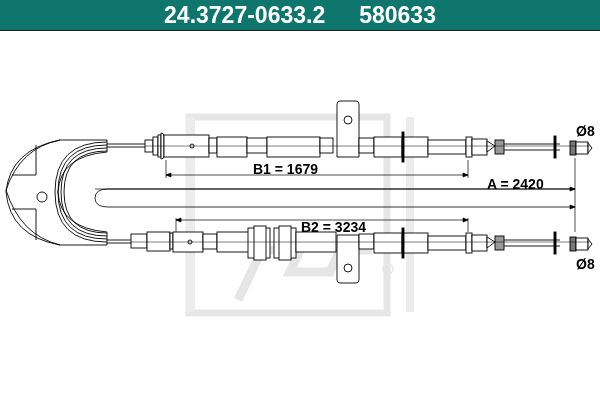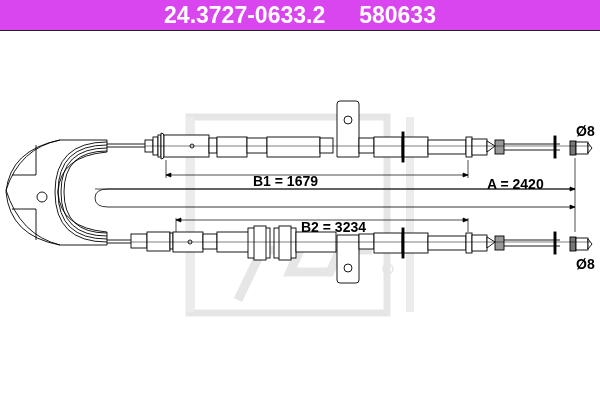--- a/index.html
+++ b/index.html
@@ -14,21 +14,21 @@
     .header-border { position: absolute; left: 0; top: 30px; width: 600px; height: 1px; }
     svg.diagram { position: absolute; left: 0; top: 0; }
     .dim-label {
       position: absolute; font-weight: bold; font-size: 14px; color: #000;
       font-family: "Liberation Sans", sans-serif; white-space: nowrap;
     }
   </style>
 </head>
 <body>
 
-<div class="header" style="background: #d946ef; color: rgb(255, 255, 255); align-items: center;">
+<div class="header" style="background: #0f766e; color: rgb(255, 255, 255); align-items: center;">
   <span class="part">24.3727-0633.2</span>
   <span class="ref">580633</span>
 </div>
 <div class="header-border" style="background:#222;"></div>
 
 <svg class="diagram" width="600" height="400" viewBox="0 0 600 400" xmlns="http://www.w3.org/2000/svg">
 
   <g fill="none" stroke="#e6e6e6">
     <rect x="189" y="117" width="198" height="196" stroke-width="7"></rect>
     <path d="M238 300 L262 250 L300 250 L290 272 L330 272 L340 250 L372 250" stroke-width="9"></path>
@@ -152,17 +152,17 @@
 
       <line x1="176" y1="218" x2="176" y2="232"></line>
       <line x1="468" y1="218" x2="468" y2="232"></line>
       <line x1="176" y1="220" x2="468" y2="220"></line>
       <path d="M176 220 L181 218 L181 222 Z" fill="#000"></path>
       <path d="M468 220 L463 218 L463 222 Z" fill="#000"></path>
     </g>
   </g>
 </svg>
 
-<div class="dim-label" style="left:253px; top:173px;">B1 = 1679</div>
+<div class="dim-label" style="left:253px; top:161px;">B1 = 1679</div>
 <div class="dim-label" style="left:487px; top:176px;">A = 2420</div>
 <div class="dim-label" style="left:301px; top:219px;">B2 = 3234</div>
 <div class="dim-label" style="left:576px; top:123px;">Ø8</div>
 <div class="dim-label" style="left:576px; top:256px;">Ø8</div>
 
 </body></html>

